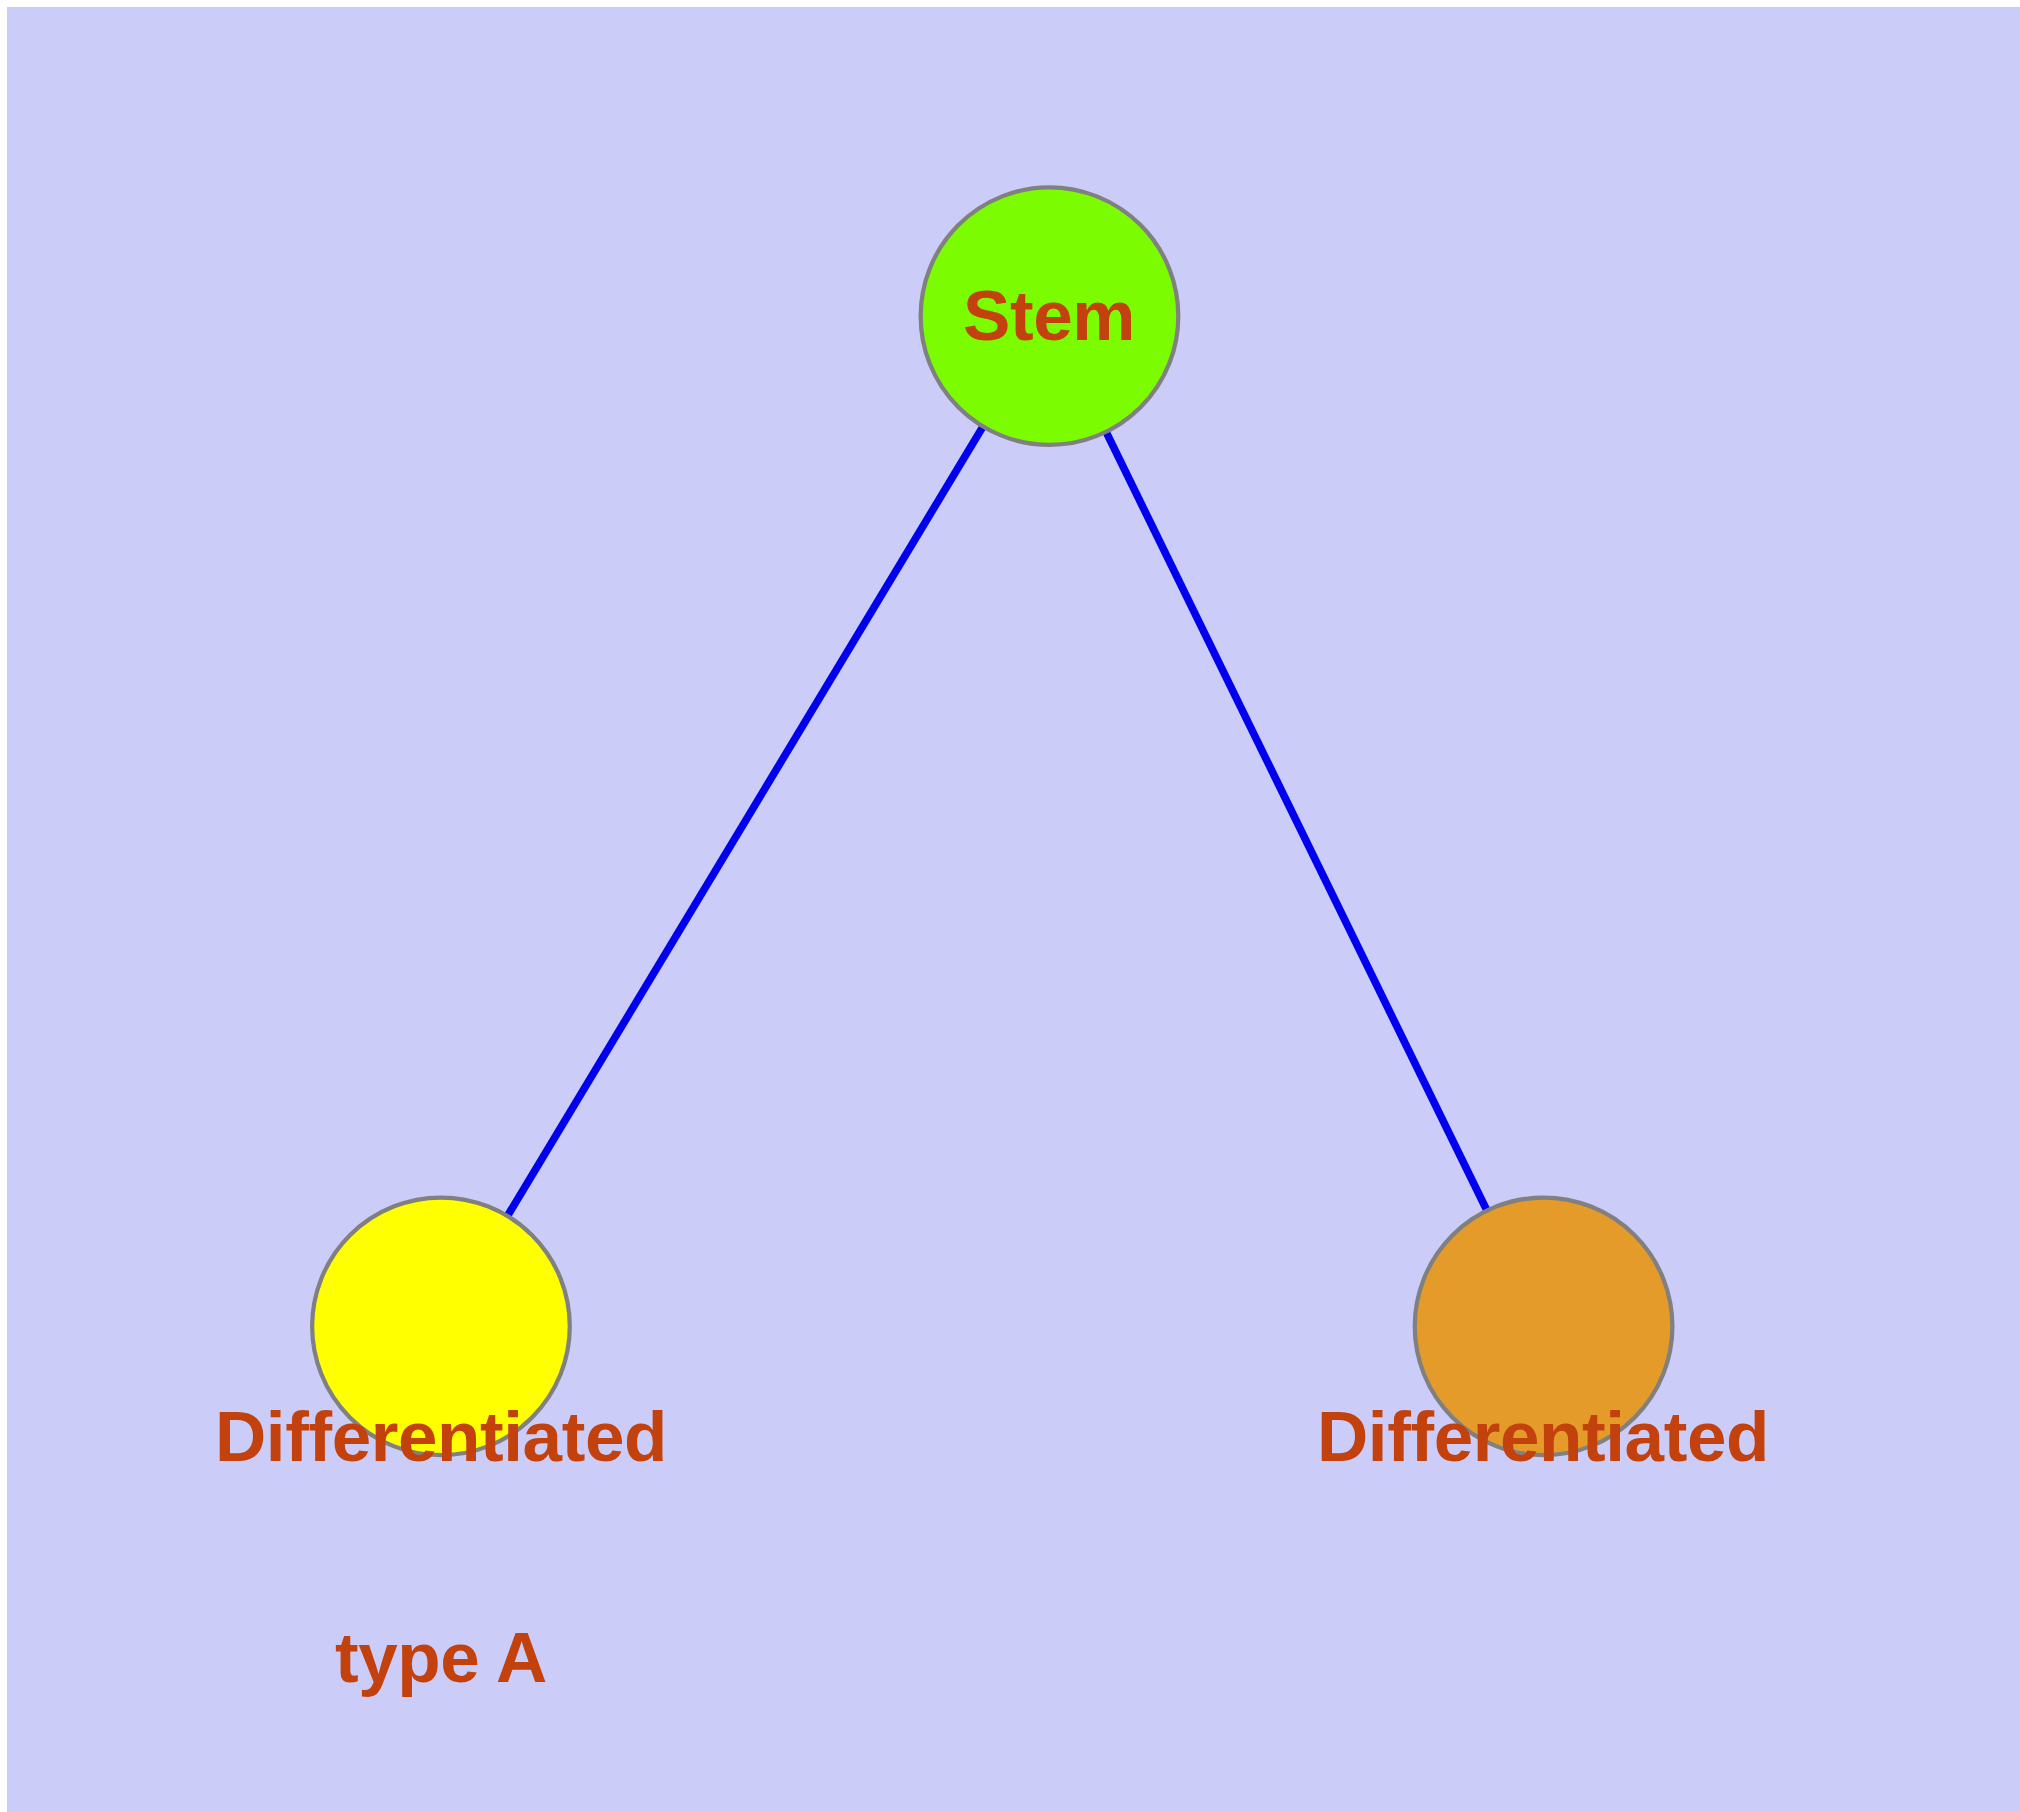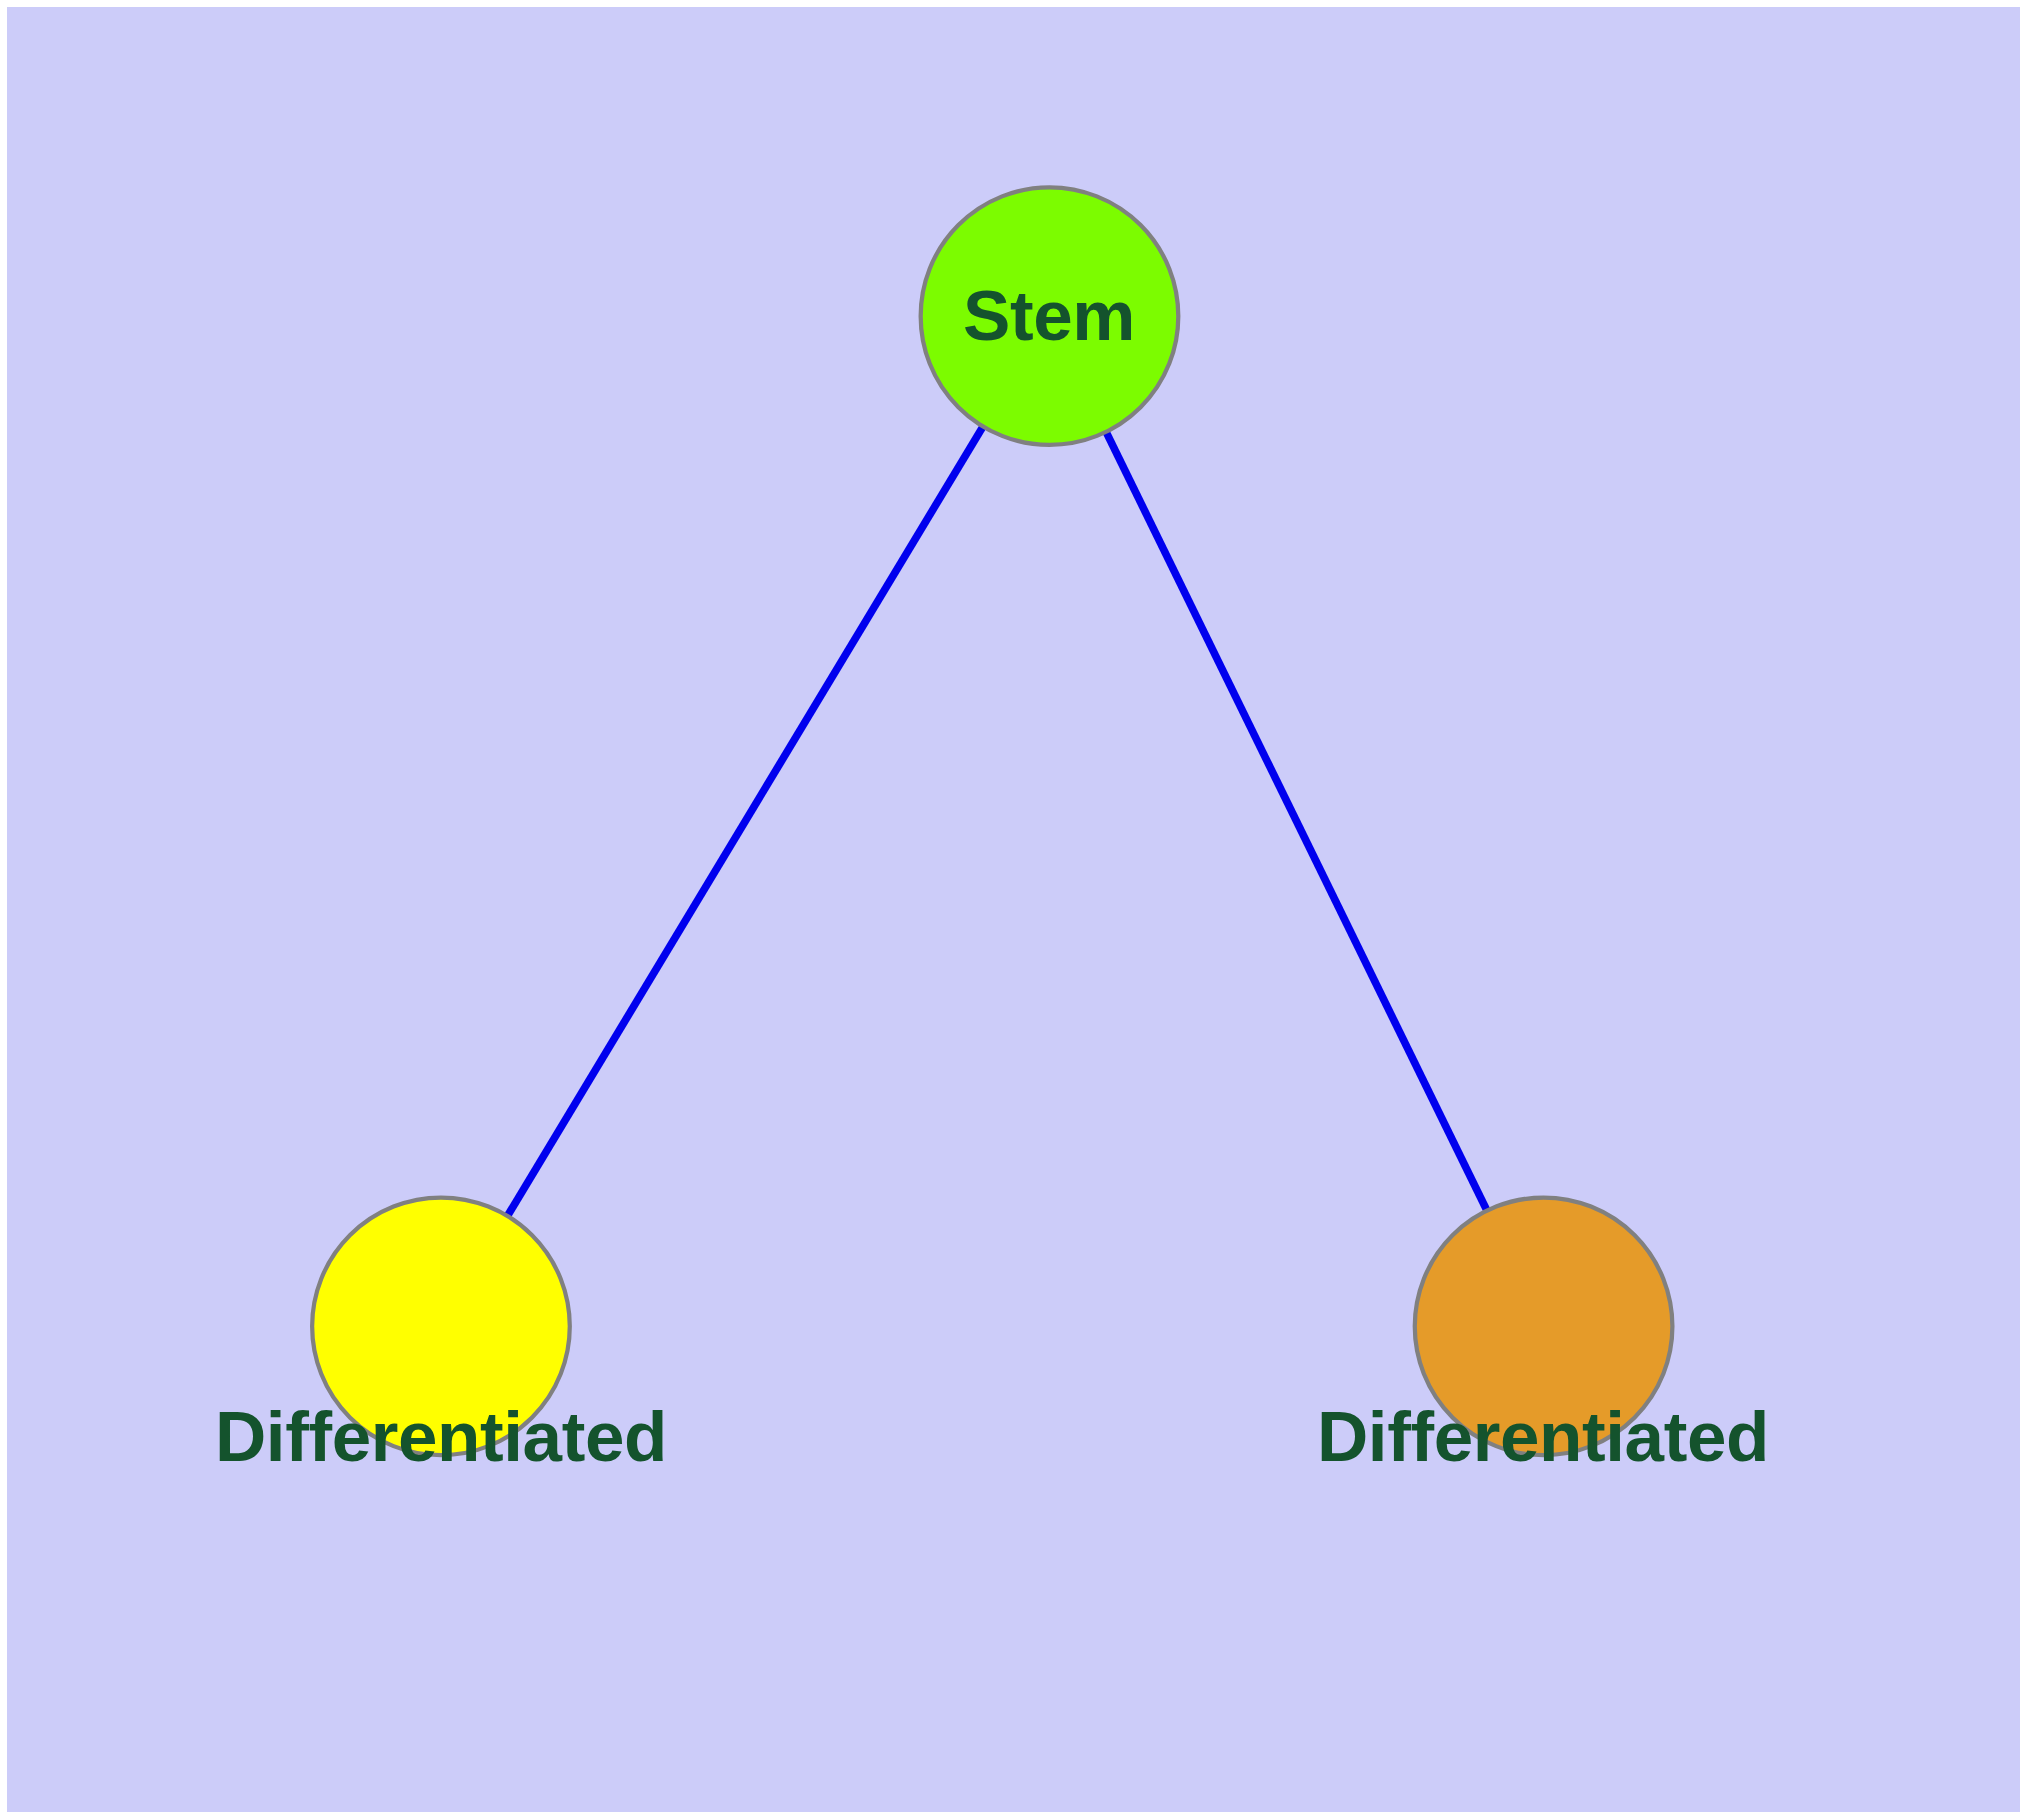--- a/index.html
+++ b/index.html
@@ -27,21 +27,21 @@
     position: absolute;
     left: 0;
     top: 0;
     width: 2021px;
     height: 1812px;
     display: block;
   }
   .node-label {
     position: absolute;
     text-align: center;
-    color: #14532d;
+    color: #c2410c;
     font-weight: bold;
     line-height: 1.04;
     white-space: pre;
     letter-spacing: -0.4px;
     pointer-events: none;
     font-family: "Liberation Sans", sans-serif;
   }
   .label-stem   { font-size: 71px; }
   .label-type-a { font-size: 71px; }
   .label-type-b { font-size: 71px; }
@@ -61,19 +61,20 @@
       <circle cx="1238" cy="373" r="152" fill="#7cfc00" stroke="#808080" stroke-width="5"></circle>
       <circle cx="520" cy="1565" r="152" fill="#ffff00" stroke="#808080" stroke-width="5"></circle>
       <circle cx="1821" cy="1565" r="152" fill="#e59b29" stroke="#808080" stroke-width="5"></circle>
     </g>
   </svg>
 
   <div class="node-label label-stem" style="left:710px; top:279px; width:678px;">Stem</div>
 
   <div class="node-label label-type-a" style="left:102px; top:1252px; width:678px;">
     <div>Differentiated</div>
+    <div>type A</div>
   </div>
 
   <div class="node-label label-type-b" style="left:1204px; top:1252px; width:678px;">
     <div>Differentiated</div>
   </div>
 </div>
 
 
 </body></html>

